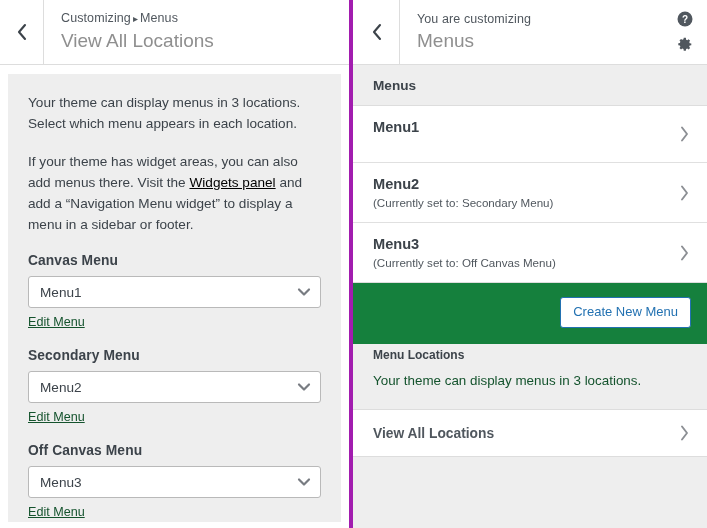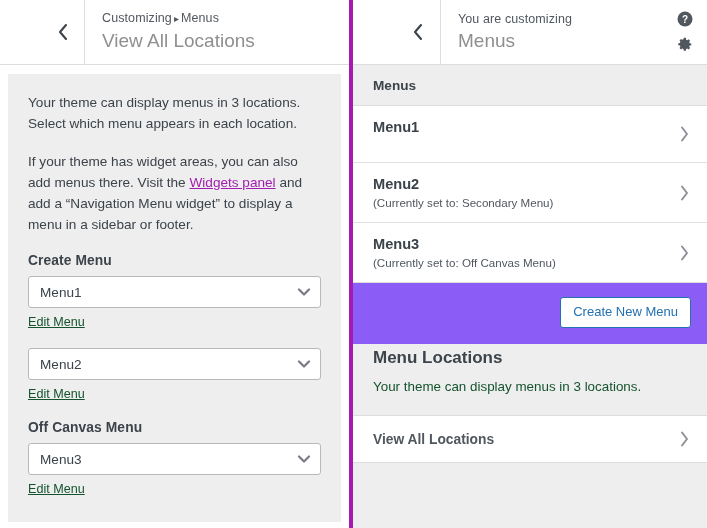--- a/index.html
+++ b/index.html
@@ -16,21 +16,20 @@
   .panel-left  { width: 349px; }
   .panel-right { width: 358px; border-left: 4px solid #a21caf; }
 
   
   .panel-header {
     height: 65px;
     display: flex;
     align-items: stretch;
     background: #fff;
     border-bottom: 1px solid #dddddd;
-    padding-left: 41px;
   }
   .back-btn {
     width: 44px;
     display: flex; align-items: center; justify-content: center;
     border-right: 1px solid #dddddd;
     background: #fff;
   }
   .panel-right .back-btn { width: 47px; }
   .back-btn svg { display:block; }
   .header-text {
@@ -71,21 +70,21 @@
     padding: 18px 20px 22px 20px;
     height: 448px;
   }
   .para {
     font-size: 13.6px;
     color: #3c434a;
     line-height: 21px;
     margin-bottom: 17px;
   }
   .para:last-of-type { margin-bottom: 0; }
-  .para a { color: #a21caf; text-decoration: underline; }
+  .para a { color: #000000; text-decoration: underline; }
 
   .field-group { margin-top: 18px; }
   .field-label {
     font-size: 13.8px;
     color: #3c434a;
     font-weight: 700;
     margin-bottom: 8px;
     letter-spacing: .1px;
   }
   .select-wrap { position: relative; }
@@ -143,42 +142,42 @@
     line-height: 16px;
     margin-top: 1px;
   }
   .row-chevron {
     position: absolute; right: 17px; top: 50%;
     transform: translateY(-50%);
     line-height: 0;
   }
 
   .actions-block {
-    background: #8b5cf6;
+    background: #15803d;
     padding: 14px 16px 16px 16px;
     display: flex; justify-content: flex-end;
     border-top: 1px solid #dddddd;
   }
   .btn-secondary {
     border: 1px solid #2271b1;
     background: #ffffff;
     color: #2271b1;
     font-size: 13px;
     font-family: "Liberation Sans", sans-serif;
     border-radius: 3px;
     padding: 6px 12px 7px 12px;
     cursor: pointer;
     line-height: 16px;
   }
   .locations-block {
     background: #eeeeee;
     padding: 4px 20px 18px 20px;
   }
   .locations-title {
-    font-size: 17px;
+    font-size: 12px;
     font-weight: 700;
     color: #3c434a;
     margin-bottom: 9px;
   }
   .locations-desc {
     font-size: 13.4px;
     color: #14532d;
     line-height: 20px;
   }
   .view-all-row {
@@ -221,35 +220,36 @@
     <div class="left-body">
       <div class="left-card">
 
         <div class="para">Your theme can display menus in 3 locations. Select which menu appears in each location.</div>
 
         <div class="para">
           <span>If your theme has widget areas, you can also add menus there. Visit the </span><a href="#">Widgets panel</a><span> and add a “Navigation Menu widget” to display a menu in a sidebar or footer.</span>
         </div>
 
         <div class="field-group">
-          <div class="field-label">Create Menu</div>
+          <div class="field-label">Canvas Menu</div>
           <div class="select-wrap">
             <div class="select-box">
               <span>Menu1</span>
             </div>
             <span class="select-arrow">
               <svg width="14" height="10" viewBox="0 0 14 10" fill="none">
                 <path d="M2 2.5 L7 7.5 L12 2.5" stroke="#787c82" stroke-width="2.2" stroke-linecap="round" stroke-linejoin="round"></path>
               </svg>
             </span>
           </div>
           <a href="#" class="edit-link">Edit Menu</a>
         </div>
 
         <div class="field-group">
+          <div class="field-label">Secondary Menu</div>
           <div class="select-wrap">
             <div class="select-box">
               <span>Menu2</span>
             </div>
             <span class="select-arrow">
               <svg width="14" height="10" viewBox="0 0 14 10" fill="none">
                 <path d="M2 2.5 L7 7.5 L12 2.5" stroke="#787c82" stroke-width="2.2" stroke-linecap="round" stroke-linejoin="round"></path>
               </svg>
             </span>
           </div>

